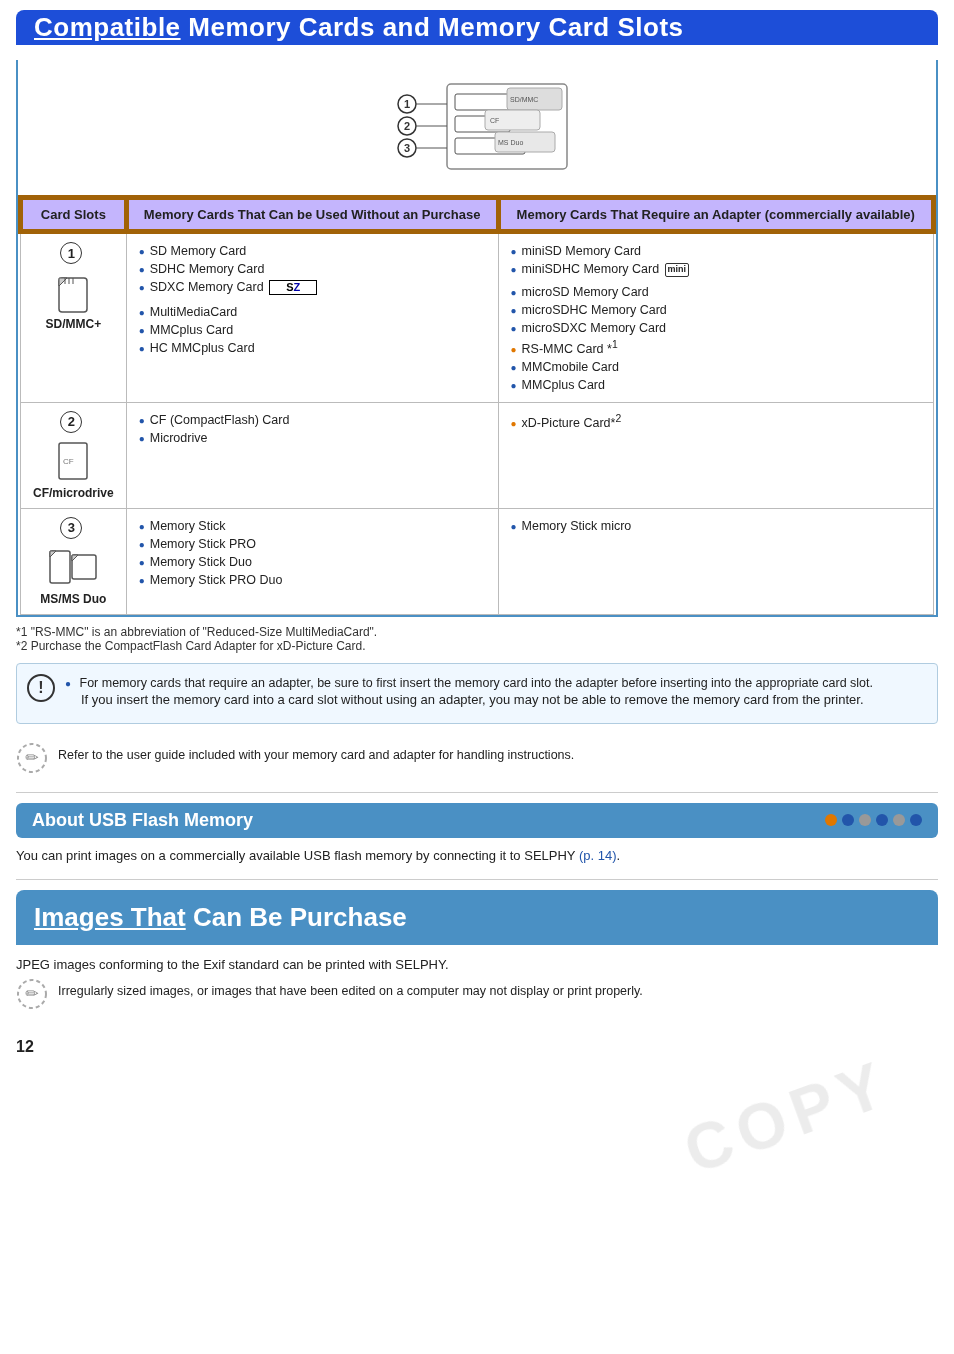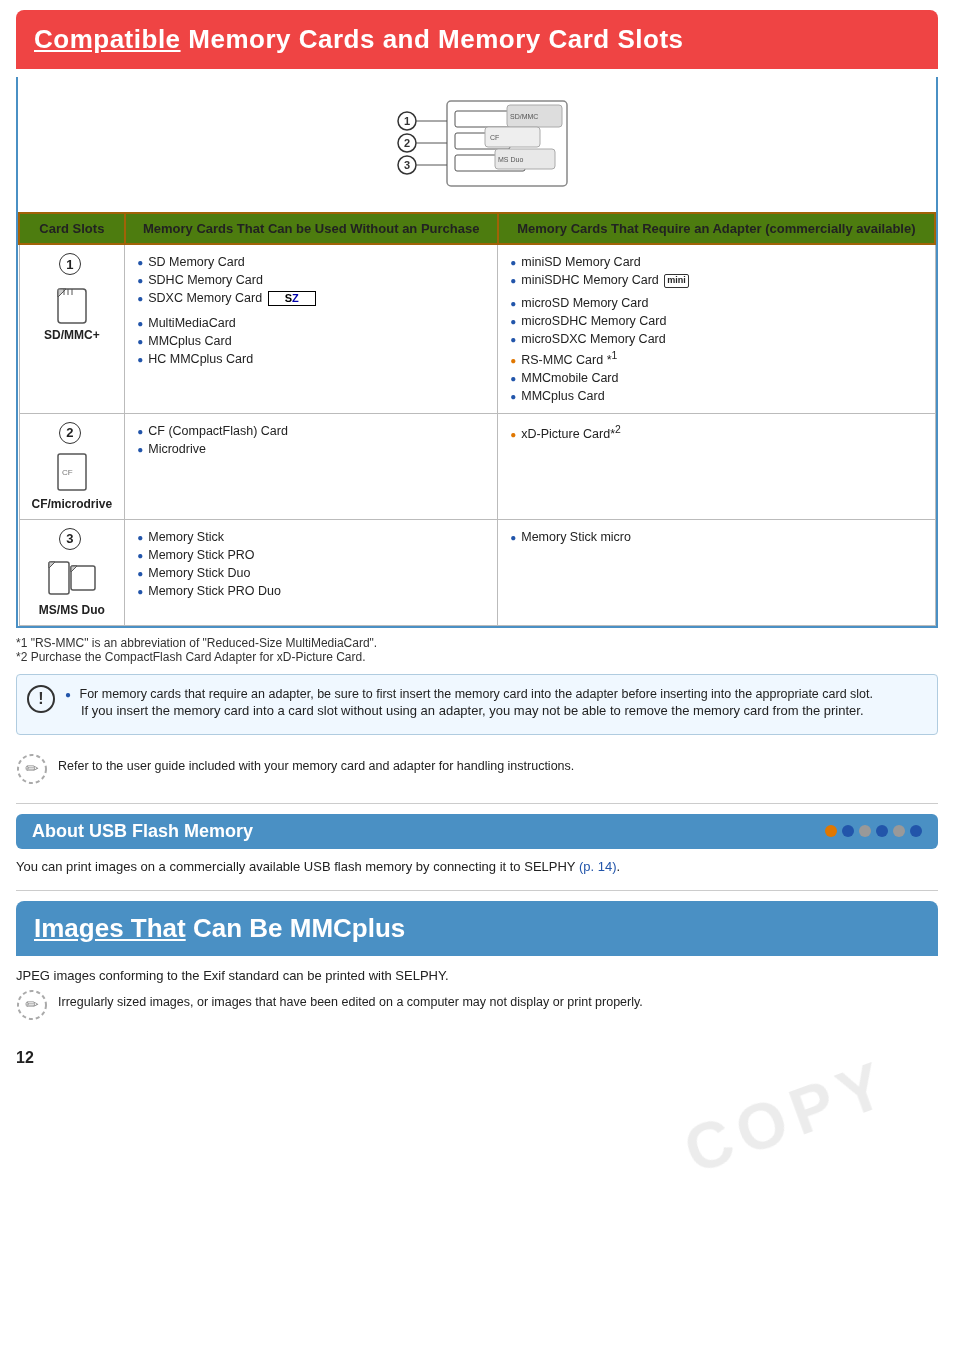--- a/index.html
+++ b/index.html
@@ -8,24 +8,24 @@
       font-size: 13px;
       background: #fff;
       color: #222;
       width: 954px;
       min-height: 1354px;
       padding: 0;
     }
 
     
     .page-header {
-      background: #ef4444;
+      background: #1d4ed8;
       border-radius: 8px 8px 0 0;
-      margin: 10px 16px 8px 16px;
-      padding: 14px 18px;
+      margin: 10px 16px 15px 16px;
+      padding: 2px 18px;
     }
     .page-header h1 {
       font-size: 26px;
       font-weight: 900;
       color: #fff;
       letter-spacing: 0.5px;
     }
     .page-header h1 span.underline {
       text-decoration: underline;
     }
@@ -44,26 +44,26 @@
     .card-table-wrap {
       margin: 0 16px;
       border: 2px solid #4a90c4;
       border-top: none;
     }
     table.card-table {
       width: 100%;
       border-collapse: collapse;
     }
     table.card-table th {
-      background: #4d7c0f;
+      background: #c4b5fd;
       font-size: 13px;
       font-weight: bold;
       text-align: center;
       padding: 7px 10px;
-      border: 2px solid #a16207;
+      border: 5px solid #a16207;
     }
     table.card-table td {
       border: 1px solid #bbb;
       padding: 8px 12px;
       vertical-align: top;
     }
     .slot-cell {
       text-align: center;
       vertical-align: middle;
       width: 90px;
@@ -461,21 +461,21 @@
   <div class="usb-body">
     <span>You can print images on a commercially available USB flash memory by connecting it to SELPHY</span> <a href="#">(p. 14)</a>.
   </div>
 </div>
 
 <hr class="divider">
 
 <div class="images-section">
   <div class="images-header">
     <h2>
-      <span class="underline">Images That</span><span> Can Be MMCplus</span>
+      <span class="underline">Images That</span><span> Can Be Purchase</span>
     </h2>
   </div>
   <div class="images-body">
     <p>JPEG images conforming to the Exif standard can be printed with SELPHY.</p>
     <div class="images-note">
       <div class="note-icon">
         <svg width="32" height="32" viewBox="0 0 32 32">
           <ellipse cx="16" cy="16" rx="14" ry="14" fill="none" stroke="#aaa" stroke-width="2" stroke-dasharray="4,3"></ellipse>
           <text x="16" y="21" text-anchor="middle" font-size="16" fill="#888">✏</text>
         </svg>

